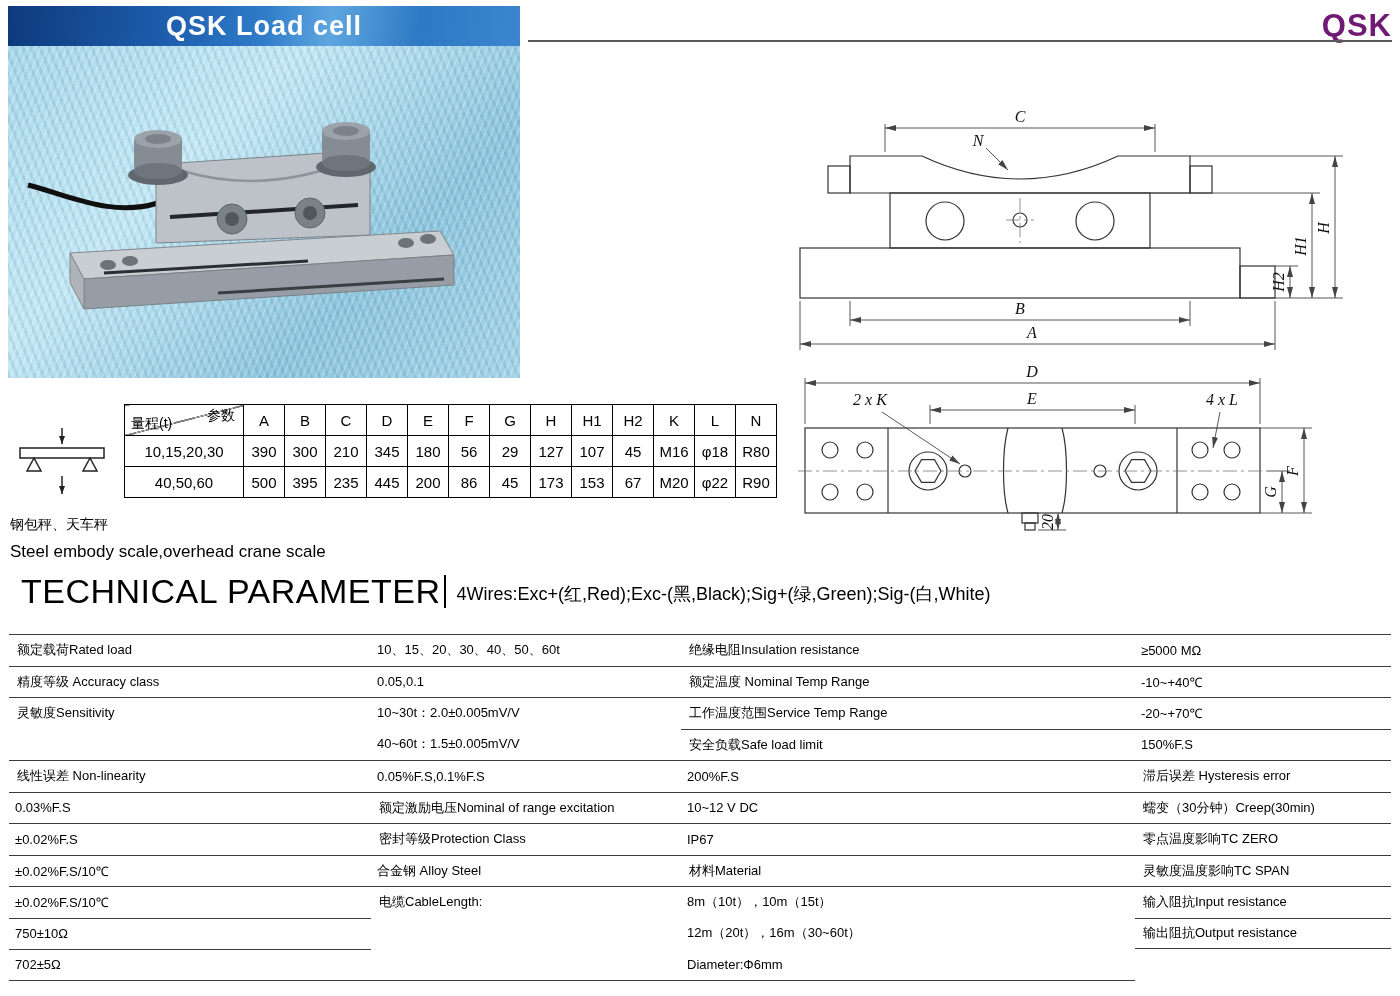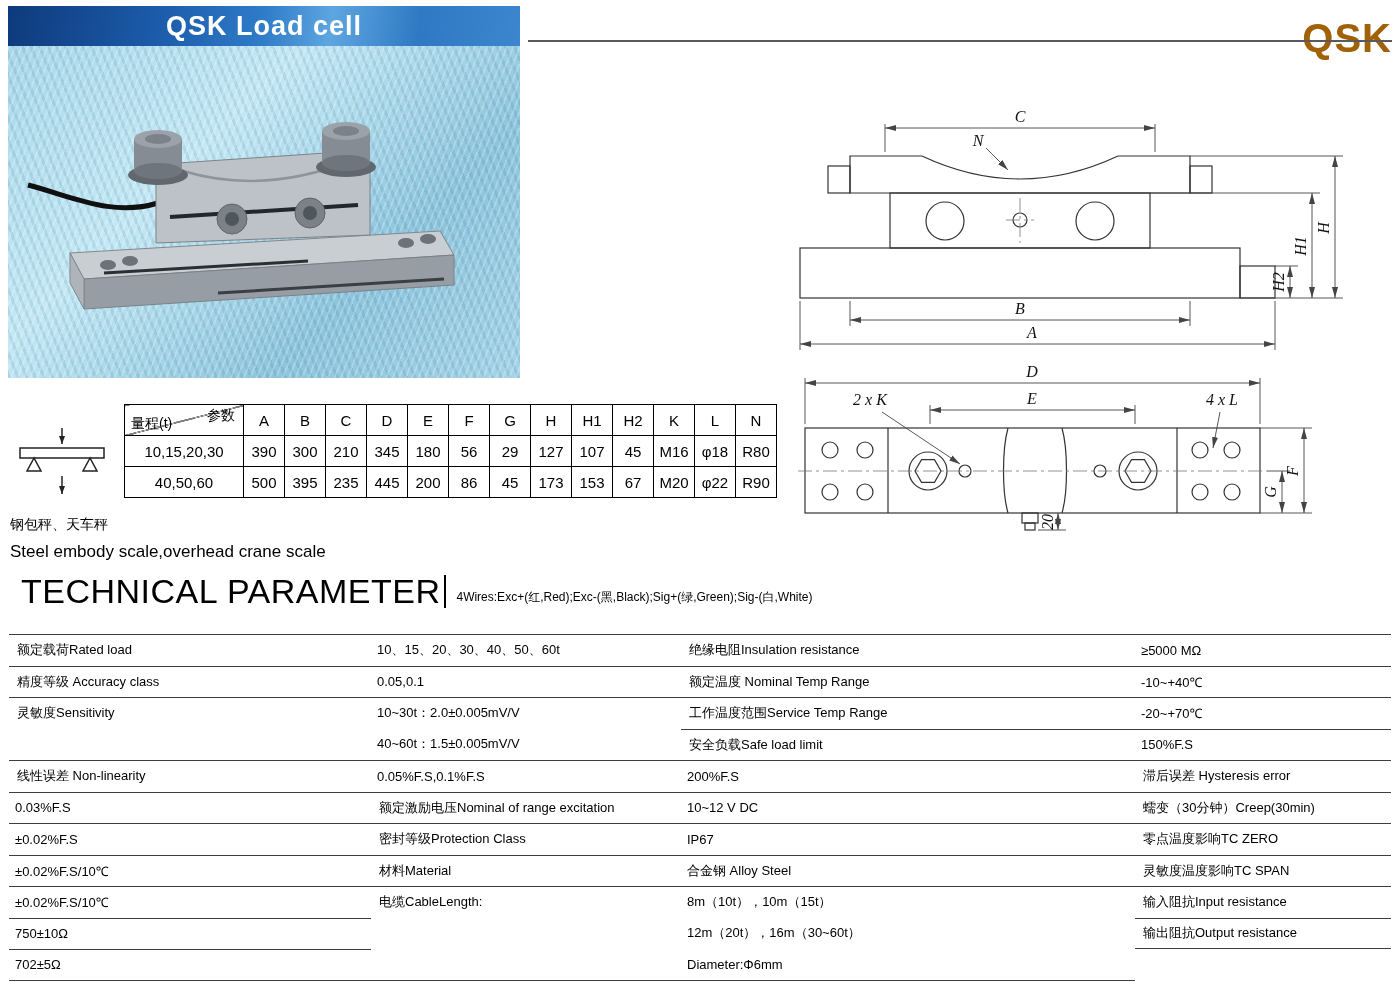--- a/index.html
+++ b/index.html
@@ -2,21 +2,21 @@
 <html><head>
 <meta charset="utf-8">
 <style>
   html,body{margin:0;padding:0;background:#fff;}
   .page{position:relative;width:1400px;height:996px;background:#fff;font-family:"Liberation Sans",sans-serif;color:#000;overflow:hidden;}
 
   
   .banner{position:absolute;left:8px;top:6px;width:512px;height:40px;display:flex;align-items:center;justify-content:center;
     background:linear-gradient(97deg,#0e3a7c 0%,#1c5cab 30%,#2f7cc9 50%,#5ea6e0 63%,#2f79c4 80%,#3c86cf 100%);}
   .banner-title{color:#fff;font-size:27px;font-weight:bold;letter-spacing:1px;}
-  .brand{position:absolute;top:16px;right:8px;font-size:40px;font-weight:bold;color:#a16207;letter-spacing:1px;}
+  .brand{position:absolute;top:8px;right:8px;font-size:31px;font-weight:bold;color:#701a75;letter-spacing:1px;}
   .top-rule{position:absolute;left:528px;top:40px;width:864px;height:2px;background:#5a5a5a;}
 
   
   .photo{position:absolute;left:8px;top:46px;width:512px;height:332px;overflow:hidden;
     background:
       repeating-linear-gradient(112deg, rgba(255,255,255,0.22) 0 2px, rgba(255,255,255,0) 2px 6px),
       repeating-linear-gradient(68deg, rgba(40,90,130,0.12) 0 3px, rgba(0,0,0,0) 3px 8px),
       linear-gradient(135deg,#a8d8ea 0%,#c4e9f5 35%,#8cc5dd 70%,#a5d5e8 100%);}
   .photo svg{position:absolute;left:0;top:0;width:100%;height:100%;}
 
@@ -38,21 +38,21 @@
   .diag-param{position:absolute;top:2px;right:8px;font-size:14px;}
   .diag-range{position:absolute;bottom:2px;left:6px;font-size:14px;margin-top:6px;}
 
   .app-cn{position:absolute;left:10px;top:516px;font-size:14px;}
   .app-en{position:absolute;left:10px;top:542px;font-size:17px;}
 
   
   .tech-head{position:absolute;left:9px;top:574px;display:flex;align-items:flex-end;margin-left:12px;}
   .tech-title{font-size:34px;letter-spacing:0.5px;line-height:1;}
   .tech-sep{width:2px;height:33px;background:#000;margin-left:4px;}
-  .tech-wires{font-size:12px;margin-left:10px;padding-bottom:2px;}
+  .tech-wires{font-size:18px;margin-left:10px;padding-bottom:2px;}
 
   
   .tech-table{position:absolute;left:9px;top:634px;width:1382px;display:grid;
     grid-template-columns:362px 310px 454px 256px;grid-auto-rows:31.5px;}
   .tc{border-top:1px solid #3c3c3c;display:flex;align-items:center;font-size:13px;white-space:nowrap;overflow:hidden;}
   .tc.lab{padding-left:8px;}
   .tc.val{padding-left:6px;}
   .tc.nt{border-top:none;}
   .tc.bb{border-bottom:1px solid #3c3c3c;}
 </style>
@@ -319,22 +319,22 @@
     <div class="tc lab">额定激励电压Nominal of range excitation</div>
     <div class="tc val">10~12 V DC</div>
 
     <div class="tc lab">蠕变（30分钟）Creep(30min)</div>
     <div class="tc val">±0.02%F.S</div>
     <div class="tc lab">密封等级Protection Class</div>
     <div class="tc val">IP67</div>
 
     <div class="tc lab">零点温度影响TC ZERO</div>
     <div class="tc val">±0.02%F.S/10℃</div>
+    <div class="tc val">合金钢 Alloy Steel</div>
     <div class="tc lab">材料Material</div>
-    <div class="tc val">合金钢 Alloy Steel</div>
 
     <div class="tc lab">灵敏度温度影响TC SPAN</div>
     <div class="tc val">±0.02%F.S/10℃</div>
     <div class="tc lab">电缆CableLength:</div>
     <div class="tc val">8m（10t），10m（15t）</div>
 
     <div class="tc lab">输入阻抗Input resistance</div>
     <div class="tc val">750±10Ω</div>
     <div class="tc lab nt"></div>
     <div class="tc val nt">12m（20t），16m（30~60t）</div>

